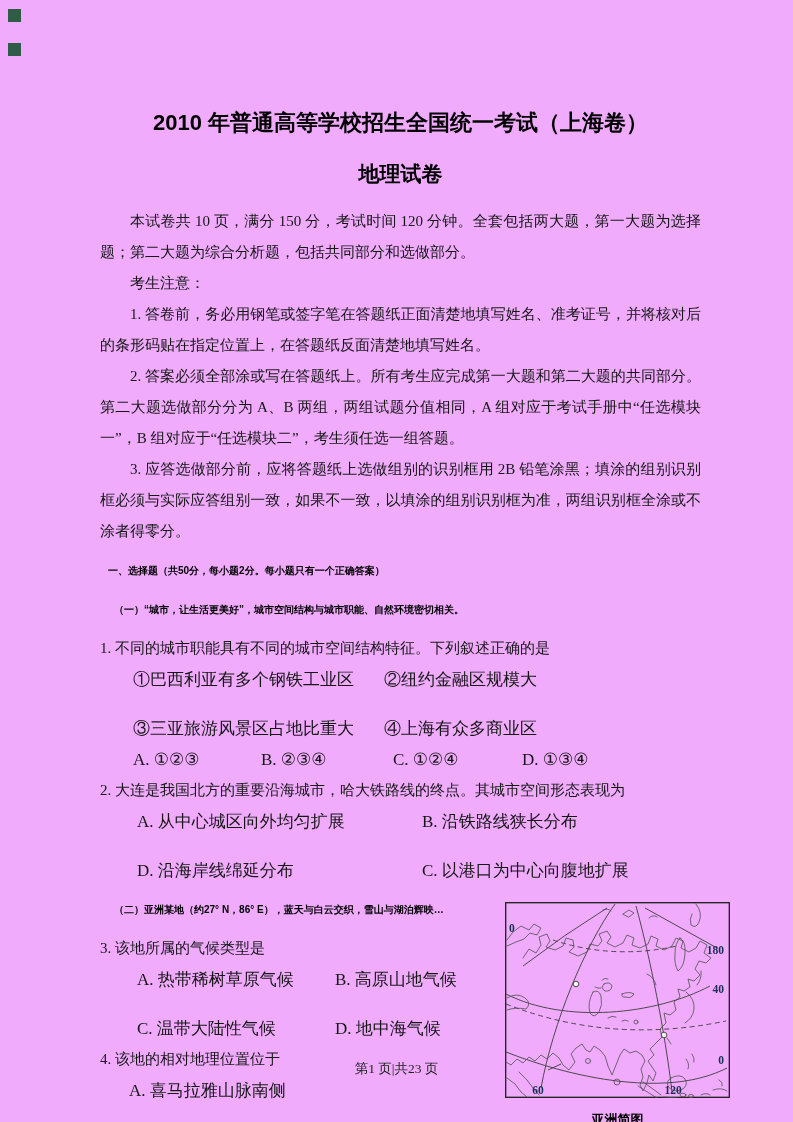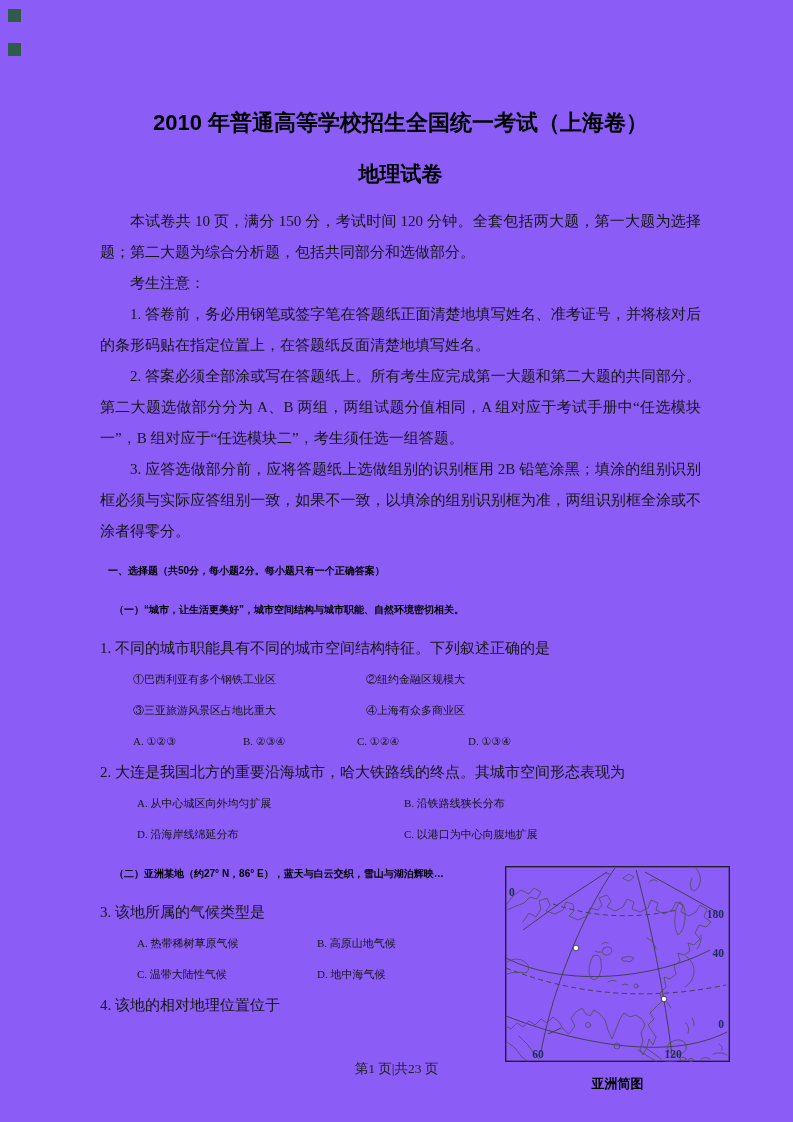--- a/index.html
+++ b/index.html
@@ -1,19 +1,19 @@
 <!DOCTYPE html>
 <html><head>
 <meta charset="utf-8">
 <style>
   html,body{margin:0;padding:0;background:#ffffff;}
   .page{
     position:relative;
     width:793px;height:1122px;
-    background:#8b5cf6;
+    background:#f0abfc;
     overflow:hidden;
     font-family:"Liberation Serif", serif;
     color:#161616;
   }
   .corner-mark{position:absolute;left:8px;width:13px;height:13px;background:#2f5c49;}
   .corner-mark.m1{top:9px;}
   .corner-mark.m2{top:43px;}
   .content{padding:106px 92px 0 100px;}
   .doc-title{
     font-family:"Liberation Sans", sans-serif;
@@ -26,21 +26,21 @@
     text-align:center;margin:18px 0 0 0;color:#000;
   }
   .para{font-size:15px;line-height:31px;margin:0;text-align:justify;text-indent:2em;}
   .para.first{margin-top:16px;}
   .heading{
     font-family:"Liberation Sans", sans-serif;
     font-weight:700;font-size:10px;line-height:31px;margin:8px;color:#000;
   }
   .heading.grp{text-indent:6px;}
   .stem{font-size:15px;line-height:31px;margin:0;}
-  .grid{display:grid;font-size:11px;line-height:31px;}
+  .grid{display:grid;font-size:17px;line-height:31px;gap:18px;}
   .stmts{margin-left:33px;grid-template-columns:233px 1fr;}
   .ch4{margin-left:33px;grid-template-columns:110px 114px 111px 1fr;}
   .ch2a{margin-left:37px;grid-template-columns:267px 1fr;font-family:Liberation Serif, serif;}
   .ch2b{margin-left:37px;grid-template-columns:180px 1fr;}
   .ch2c{margin-left:29px;grid-template-columns:168px 1fr;}
   .two-col{display:flex;align-items:flex-start;}
   .left-col{flex:1 1 auto;min-width:0;padding-right:14px;}
   .right-col{flex:0 0 225px;margin-right:-29px;margin-top:16px;text-align:center;}
   .map-frame{display:block;}
   .map-caption{
@@ -106,20 +106,21 @@
         <p class="stem">3. 该地所属的气候类型是</p>
         <div class="grid ch2b">
           <span>A. 热带稀树草原气候</span>
           <span>B. 高原山地气候</span>
           <span>C. 温带大陆性气候</span>
           <span>D. 地中海气候</span>
         </div>
 
         <p class="stem">4. 该地的相对地理位置位于</p>
         <div class="grid ch2c">
+          <span>A. 喜马拉雅山脉南侧</span>
         </div>
       </div>
 
       <figure class="right-col" style="margin:16px -29px 0 0;">
         <svg class="map-frame" width="225" height="196" viewBox="0 0 225 196">
           <rect x="0.7" y="0.7" width="223.6" height="194.6" fill="none" stroke="#1d1d1d" stroke-width="1.3"></rect>
           <g stroke="#3c3c3c" stroke-width="0.9" fill="none">
             <path d="M 18,64 Q 60,32 102,6"></path>
             <path d="M 36,186 C 48,120 80,44 110,2"></path>
             <path d="M 131,4 C 145,55 160,130 167,190"></path>

